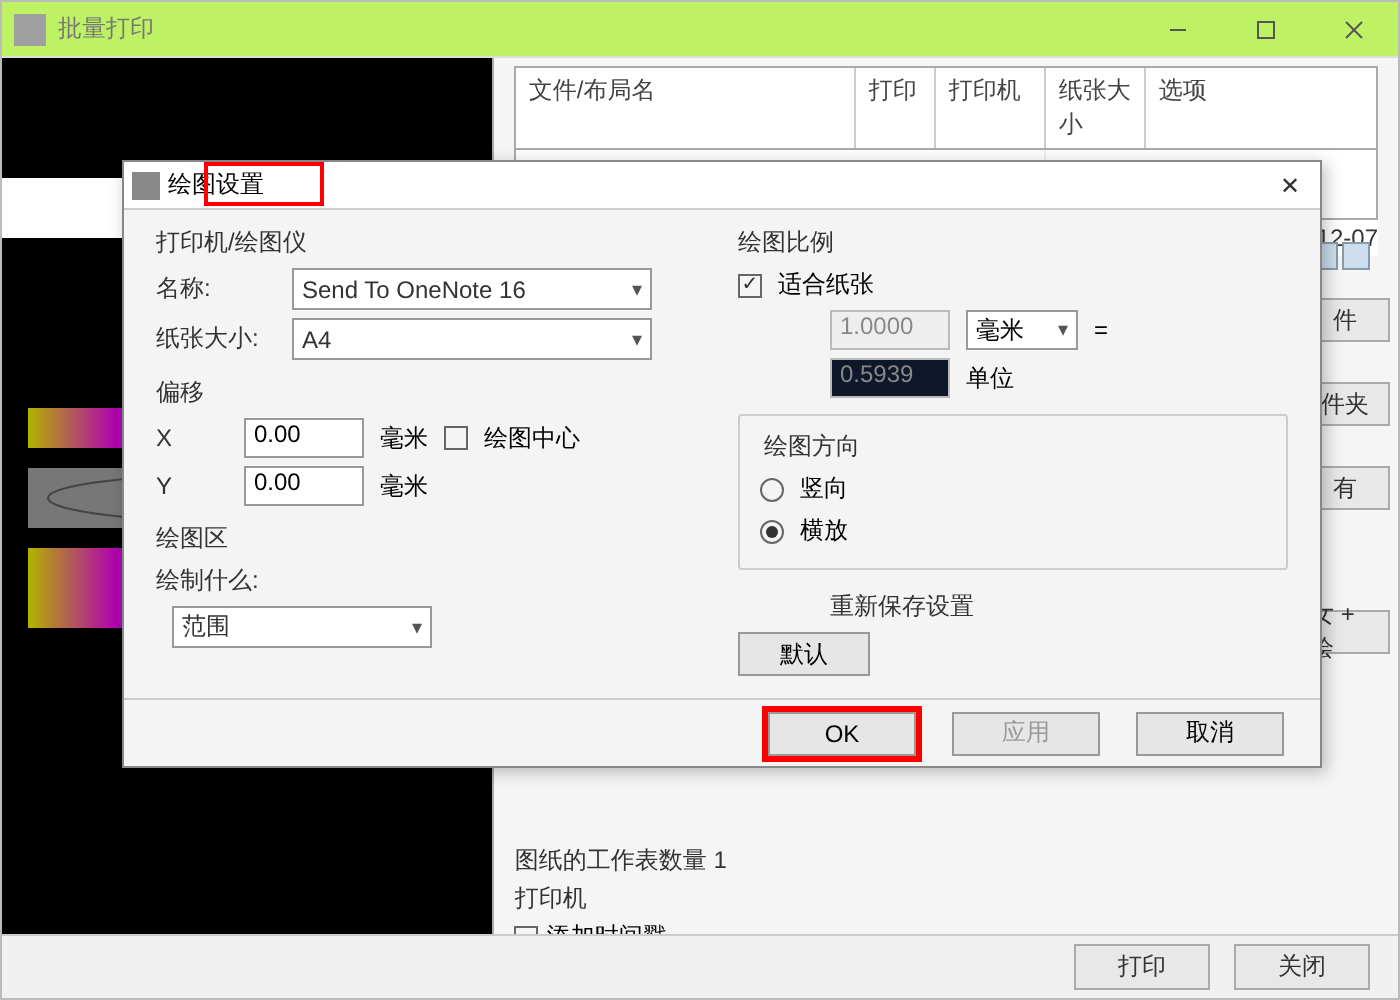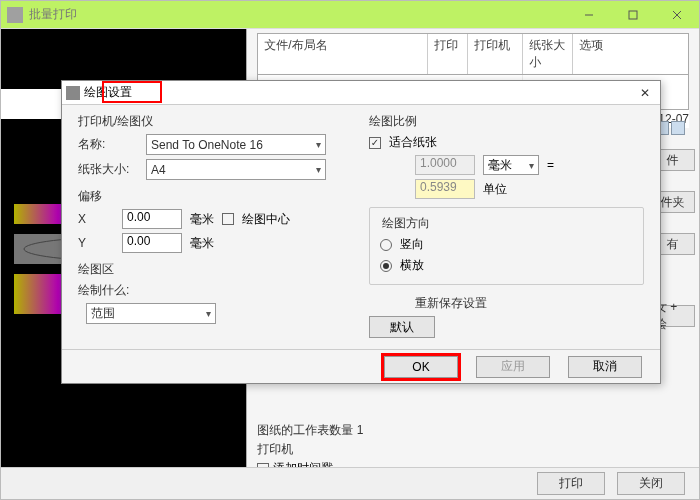--- a/index.html
+++ b/index.html
@@ -220,21 +220,21 @@
       <div class="row" style="margin-left:46px;">
         <div class="input-sm" style="background:#eee;border-color:#bbb;color:#888;">
             <span>1.0000</span>
           </div>
         <div class="select-sm">
             <span>毫米</span>
           </div>
         <span>=</span>
       </div>
       <div class="row" style="margin-left:46px;">
-        <div class="input-sm" style="background:#fef9c3;border-color:#bbb;color:#888;">
+        <div class="input-sm" style="background:#0f172a;border-color:#bbb;color:#888;">
             <span>0.5939</span>
           </div>
         <span>单位</span>
       </div>
 
       <div class="fieldset" style="margin-top:8px;">
         <div class="legend">绘图方向</div>
         <div class="row">
             <span class="radio"></span>
             <span>竖向</span>

